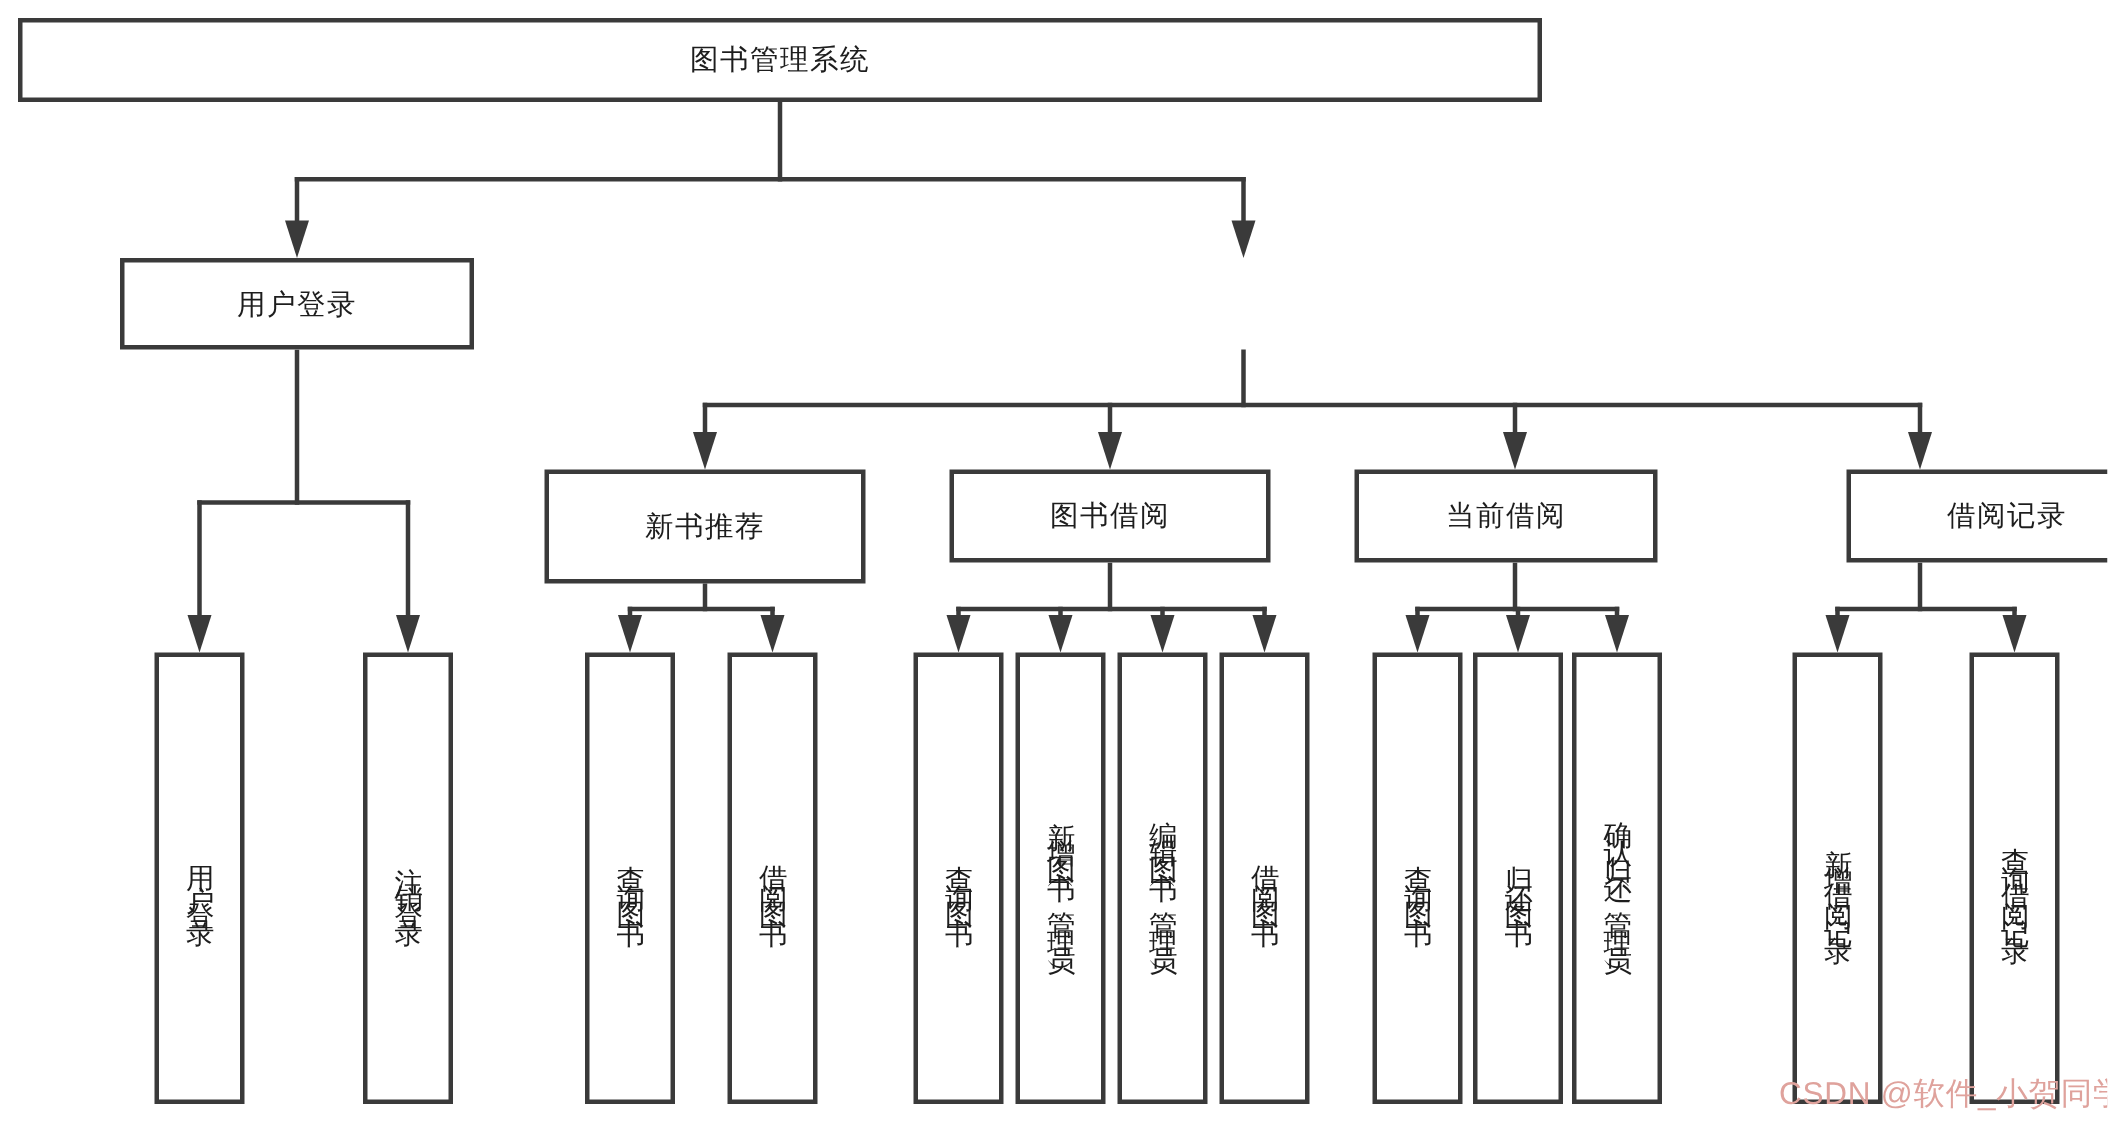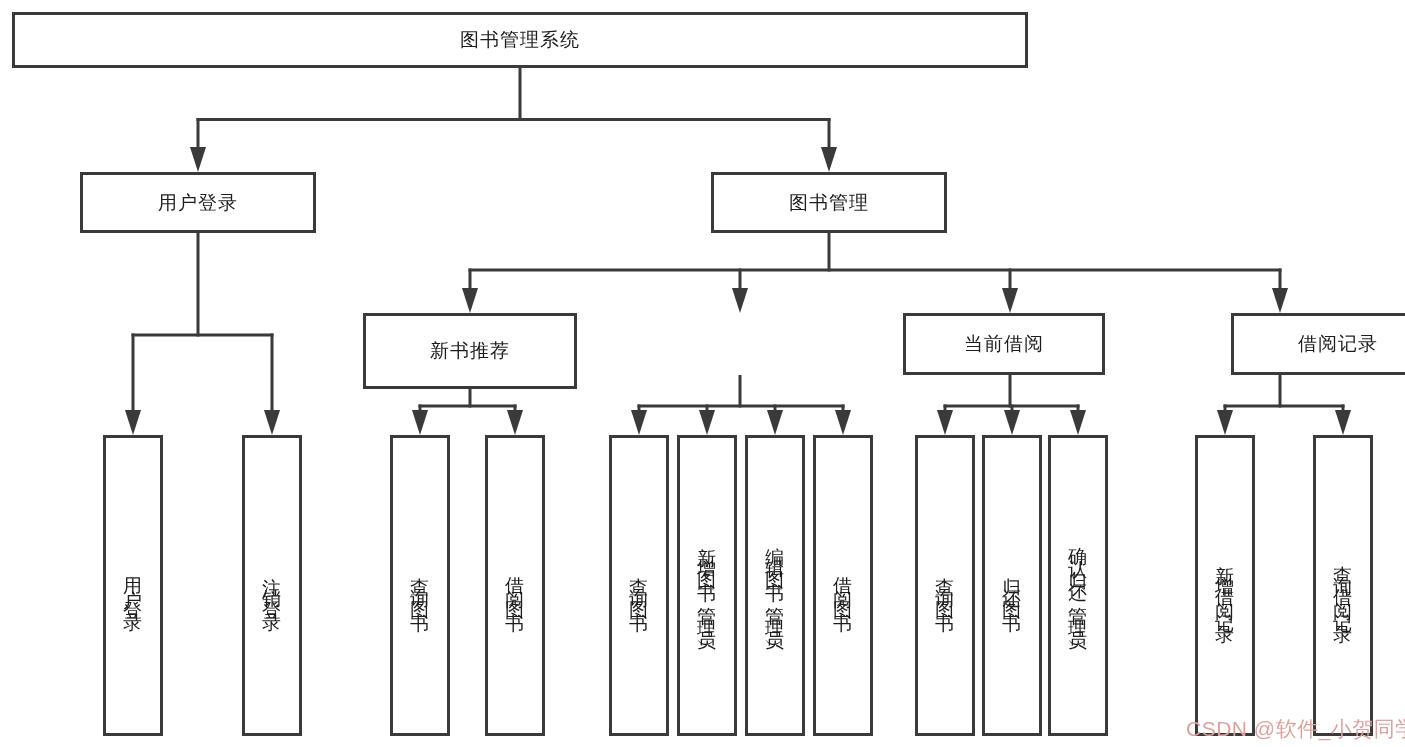--- a/index.html
+++ b/index.html
@@ -110,26 +110,26 @@
     </g>
   </svg>
 
   <div class="node h-node root-node" style="left:12px;top:12px;width:1016px;height:56px;">
     <span>图书管理系统</span>
   </div>
 
   <div class="node h-node" style="left:80px;top:172px;width:236px;height:61px;">
     <span>用户登录</span>
   </div>
-  <div class="node h-node" style="left:711px;top:172px;width:236px;height:61px;">
-    <span>图书管理</span>
-  </div>
 
   <div class="node h-node" style="left:363px;top:313px;width:214px;height:76px;">
     <span>新书推荐</span>
+  </div>
+  <div class="node h-node" style="left:633px;top:313px;width:214px;height:62px;">
+    <span>图书借阅</span>
   </div>
   <div class="node h-node" style="left:903px;top:313px;width:202px;height:62px;">
     <span>当前借阅</span>
   </div>
   <div class="node h-node" style="left:1231px;top:313px;width:214px;height:62px;">
     <span>借阅记录</span>
   </div>
 
   <div class="node v-node" style="left:103px;top:435px;">
     <span class="v-label">用户登录</span>

